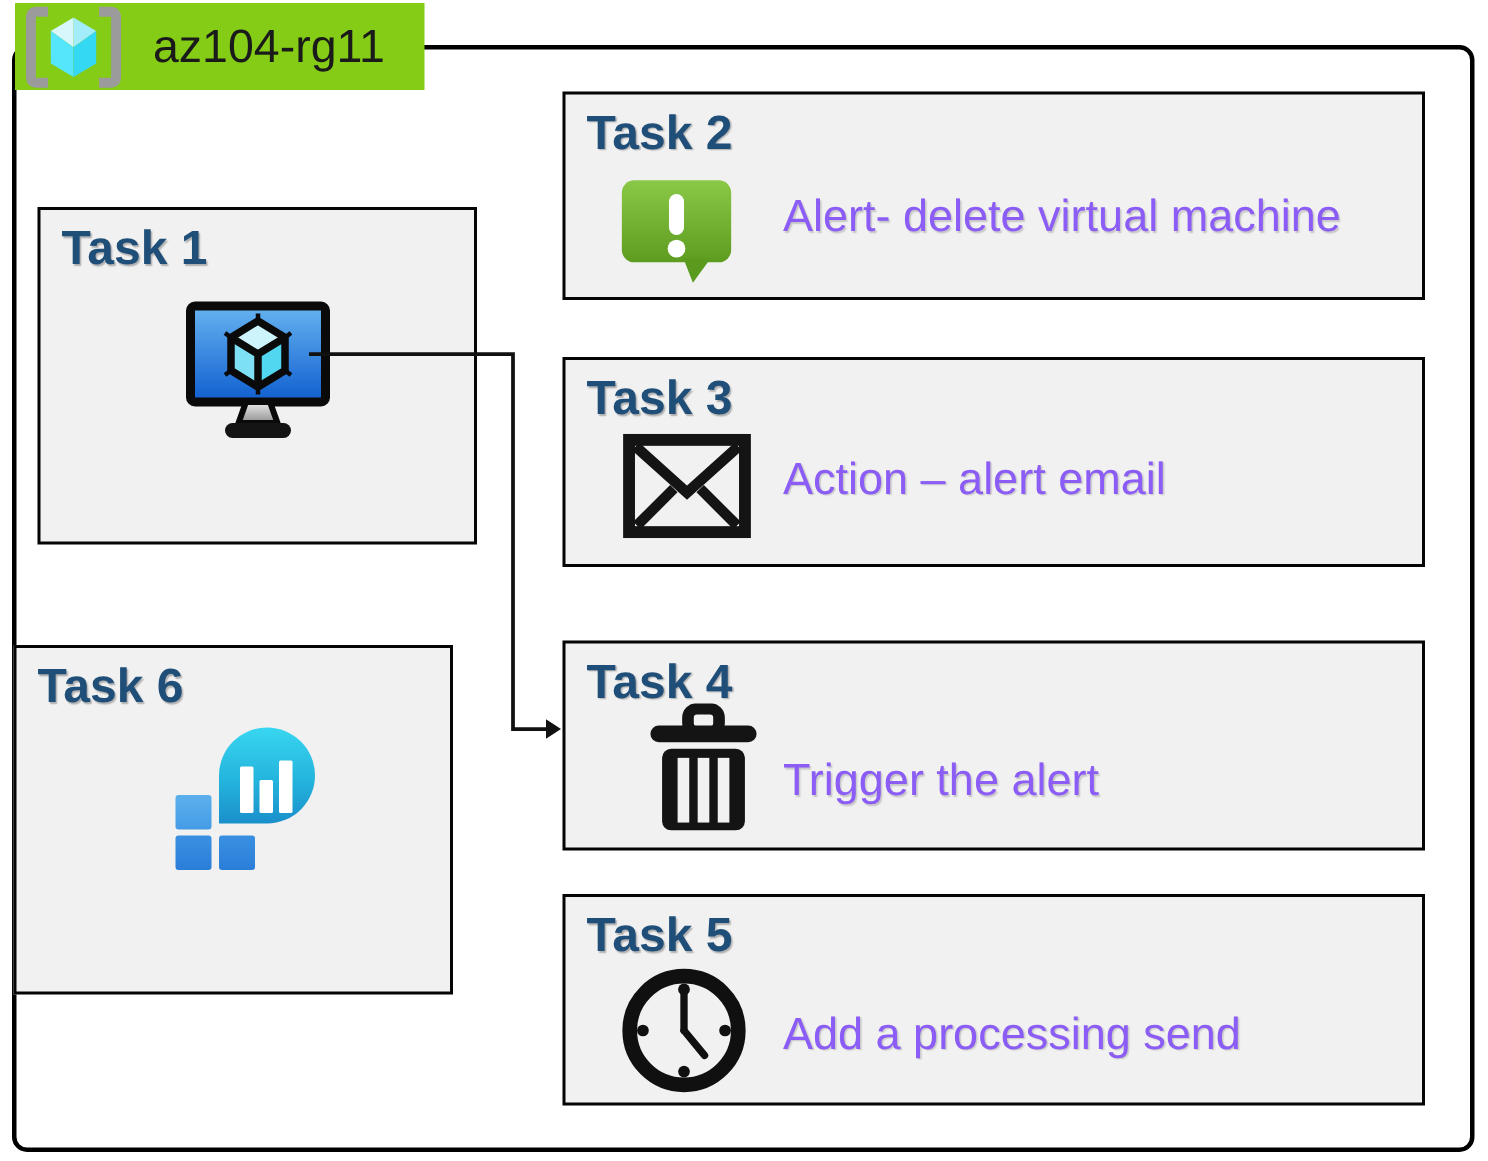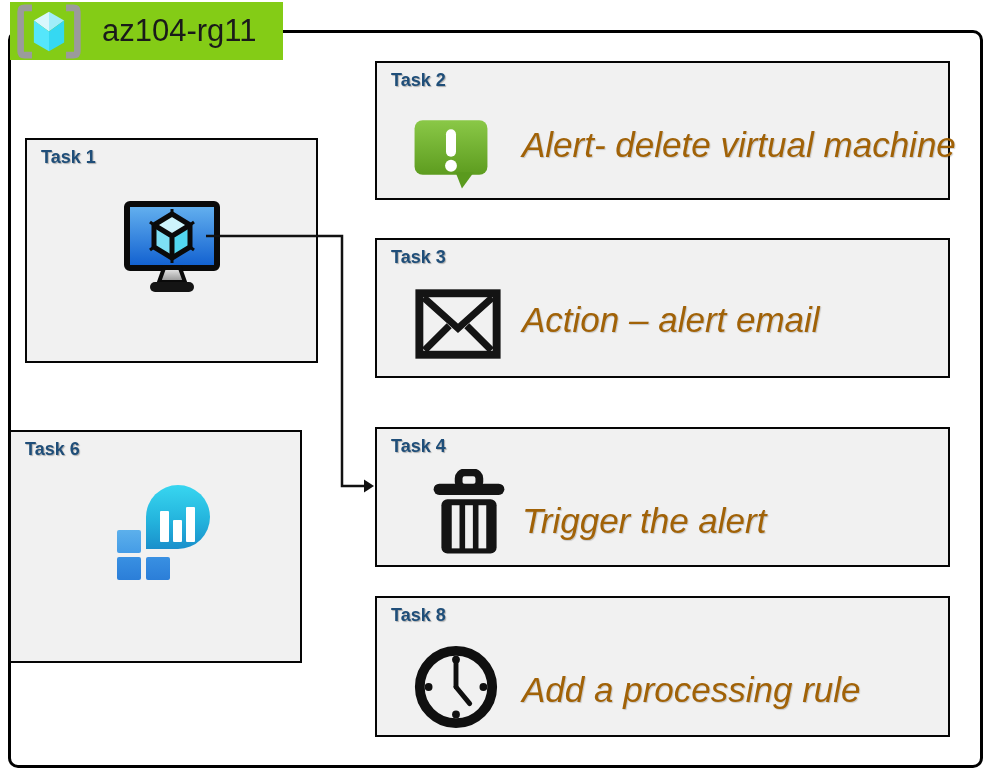--- a/index.html
+++ b/index.html
@@ -18,27 +18,26 @@
   }
   .rg-header .rg-icon{width:70px;height:57px;flex:0 0 auto;}
   .rg-title{margin-left:18px;font-size:31px;color:#1a1a1a;white-space:nowrap;}
 
   
   .task-box{
     position:absolute;background:#f1f1f1;border:2.5px solid #050505;
     box-sizing:border-box;
   }
   .task-title{
-    position:absolute;left:14px;top:7px;font-size:18px;font-weight:700;color:#1f4e79;
+    position:absolute;left:14px;top:7px;font-size:32px;font-weight:700;color:#1f4e79;
     text-shadow:1px 1px 1px rgba(0,0,0,0.28);white-space:nowrap;
   }
   .task-label{
-    position:absolute;font-size:35px;color:#a16207;white-space:nowrap;
+    position:absolute;font-size:30px;color:#8b5cf6;white-space:nowrap;
     text-shadow:1px 1px 1px rgba(0,0,0,0.18);
-    font-style:italic;
   }
   .icon-abs{position:absolute;}
 
   
   #task1-box{left:25px;top:138px;width:293px;height:225px;}
   #task1-box .task-label{left:0;right:0;top:300px;text-align:center;}
   #task6-box{left:9px;top:430px;width:293px;height:233px;}
   #task6-box .task-label{left:0;right:0;top:172px;text-align:center;}
 
   
@@ -166,29 +165,29 @@
     <rect x="4" y="17" width="82" height="13" rx="6.5" fill="#141414"></rect>
     <rect x="13" y="35" width="64" height="63" rx="7" fill="#141414"></rect>
     <rect x="25" y="42" width="9" height="50" fill="#f1f1f1"></rect>
     <rect x="40.5" y="42" width="9" height="50" fill="#f1f1f1"></rect>
     <rect x="56" y="42" width="9" height="50" fill="#f1f1f1"></rect>
   </svg>
   <div class="task-label label-mid" style="top:92px">Trigger the alert</div>
 </div>
 
 <div class="task-box" id="task5-box">
-  <div class="task-title">Task 8</div>
+  <div class="task-title">Task 5</div>
   <svg class="icon-abs" style="left:34px;top:44px;width:90px;height:90px" viewBox="0 0 92 92">
     <circle cx="46" cy="46" r="37" fill="none" stroke="#101010" stroke-width="10"></circle>
     <circle cx="46" cy="18" r="4" fill="#101010"></circle>
     <circle cx="74" cy="46" r="4" fill="#101010"></circle>
     <circle cx="46" cy="74" r="4" fill="#101010"></circle>
     <circle cx="18" cy="46" r="4" fill="#101010"></circle>
     <line x1="46" y1="46" x2="46" y2="21" stroke="#101010" stroke-width="5" stroke-linecap="round"></line>
     <line x1="46" y1="46" x2="60" y2="63" stroke="#101010" stroke-width="5" stroke-linecap="round"></line>
   </svg>
-  <div class="task-label label-mid" style="top:92px">Add a processing rule</div>
+  <div class="task-label label-mid" style="top:92px">Add a processing send</div>
 </div>
 
 <svg id="connector-svg">
   <polyline points="206,236 342,236 342,486 365,486" fill="none" stroke="#111" stroke-width="2.5"></polyline>
   <polygon points="364,479.5 374,486 364,492.5" fill="#111"></polygon>
 </svg>
 
 </body></html>

